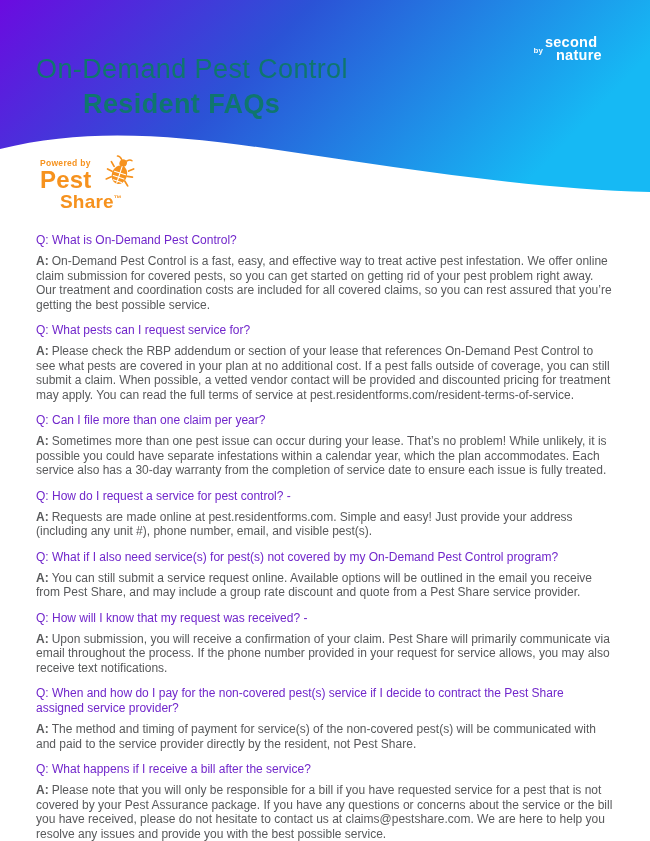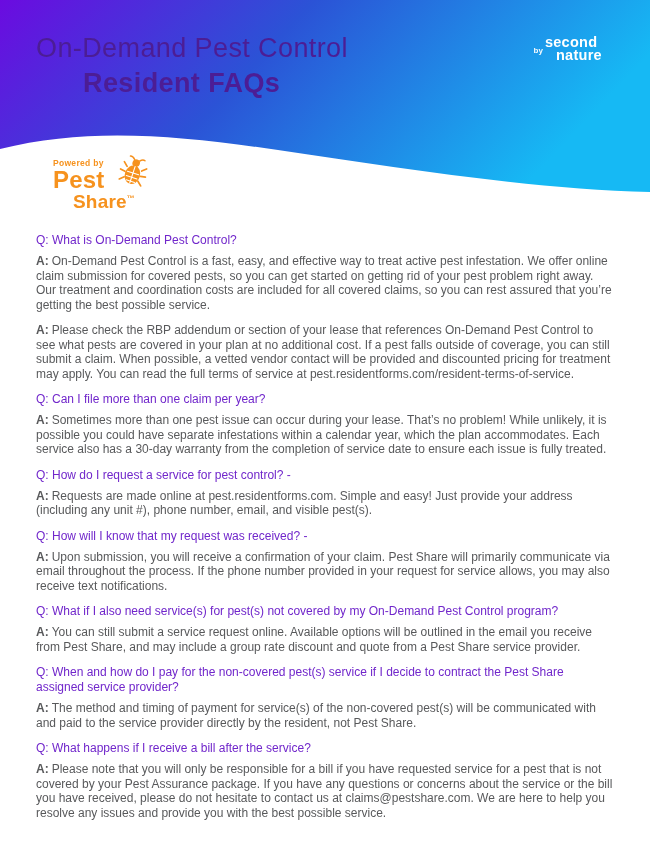--- a/index.html
+++ b/index.html
@@ -7,38 +7,38 @@
   body {
     width: 650px; height: 841px;
     font-family: "Liberation Sans", "DejaVu Sans", sans-serif;
     overflow: hidden; position: relative;
   }
   .page { width: 650px; height: 841px; position: relative; background: #fff; }
 
   
   .header { position: relative; width: 650px; height: 196px; }
   .header svg.bg { position: absolute; top: 0; left: 0; display: block; }
-  .titles { position: absolute; left: 36px; top: 32px; color: #4c1d95; }
+  .titles { position: absolute; left: 36px; top: 53px; color: #0f766e; }
   .title-1 { font-size: 27px; font-weight: 500; letter-spacing: 0.4px; line-height: 33px; }
   .title-2 { font-size: 27px; font-weight: 700; letter-spacing: 0.4px; line-height: 33px; margin-top: 2px; margin-left: 47px; }
 
   .brand { position: absolute; right: 48px; top: 36px; display: flex; align-items: center; gap: 9px; }
   .rbp-mark { position: relative; width: 76px; height: 70px; }
   .rbp-mark svg { display: block; }
   .rbp-label {
     position: absolute; left: 0; top: 27px; width: 76px; text-align: center;
     color: var(--rbp-purple, #7A2AD4); font-weight: 700; font-size: 20px; letter-spacing: 0.5px;
   }
   .sn-text { display: flex; align-items: center; color: #fff; }
   .sn-by { font-size: 8px; font-weight: 600; margin-top: 2px; margin-right: 2px; opacity: 0.95; }
   .sn-words { font-size: 14.5px; font-weight: 700; line-height: 13px; letter-spacing: 0.3px; }
   .sn-line2 { margin-left: 11px; }
 
   
-  .powered { position: absolute; left: 53px; top: 158px; width: 140px; color: var(--pestshare-orange, #F6921E); }
+  .powered { position: absolute; left: 40px; top: 158px; width: 140px; color: var(--pestshare-orange, #F6921E); }
   .powered-by { font-size: 8.5px; font-weight: 700; letter-spacing: 0.3px; }
   .ps-line1 { font-size: 24px; font-weight: 800; line-height: 19px; margin-top: 2px; letter-spacing: 0.2px; }
   .ps-line2 { font-size: 19px; font-weight: 800; line-height: 19px; margin-left: 20px; letter-spacing: 0.2px; }
   .ps-tm { font-size: 8px; vertical-align: super; font-weight: 700; }
   .beetle { position: absolute; left: 62px; top: -3px; }
 
   
   .main { margin: 37px 36px 0 36px; width: 578px; }
   .faq + .faq { margin-top: 11px; }
   .q {
@@ -107,37 +107,38 @@
       </g>
     </svg>
   </div>
 
   <main class="main">
     <section class="faq">
       <h3 class="q">Q: What is On-Demand Pest Control?</h3>
       <p class="a"><span class="ap">A:</span><span>On-Demand Pest Control is a fast, easy, and effective way to treat active pest infestation. We offer online claim submission for covered pests, so you can get started on getting rid of your pest problem right away. Our treatment and coordination costs are included for all covered claims, so you can rest assured that you’re getting the best possible service.</span></p>
     </section>
     <section class="faq">
+      <h3 class="q">Q: What pests can I request service for?</h3>
       <p class="a"><span class="ap">A:</span><span>Please check the RBP addendum or section of your lease that references On-Demand Pest Control to see what pests are covered in your plan at no additional cost. If a pest falls outside of coverage, you can still submit a claim. When possible, a vetted vendor contact will be provided and discounted pricing for treatment may apply. You can read the full terms of service at pest.residentforms.com/resident-terms-of-service.</span></p>
     </section>
     <section class="faq">
       <h3 class="q">Q: Can I file more than one claim per year?</h3>
       <p class="a"><span class="ap">A:</span><span>Sometimes more than one pest issue can occur during your lease. That’s no problem! While unlikely, it is possible you could have separate infestations within a calendar year, which the plan accommodates. Each service also has a 30-day warranty from the completion of service date to ensure each issue is fully treated.</span></p>
     </section>
     <section class="faq">
       <h3 class="q">Q: How do I request a service for pest control? -</h3>
       <p class="a"><span class="ap">A:</span><span>Requests are made online at pest.residentforms.com. Simple and easy! Just provide your address (including any unit #), phone number, email, and visible pest(s).</span></p>
     </section>
     <section class="faq">
+      <h3 class="q">Q: What if I also need service(s) for pest(s) not covered by my On-Demand Pest Control program?</h3>
+      <p class="a"><span class="ap">A:</span><span>You can still submit a service request online. Available options will be outlined in the email you receive from Pest Share, and may include a group rate discount and quote from a Pest Share service provider.</span></p>
+    </section>
+    <section class="faq">
       <h3 class="q">Q: How will I know that my request was received? -</h3>
       <p class="a"><span class="ap">A:</span><span>Upon submission, you will receive a confirmation of your claim. Pest Share will primarily communicate via email throughout the process. If the phone number provided in your request for service allows, you may also receive text notifications.</span></p>
-    </section>
-    <section class="faq">
-      <h3 class="q">Q: What if I also need service(s) for pest(s) not covered by my On-Demand Pest Control program?</h3>
-      <p class="a"><span class="ap">A:</span><span>You can still submit a service request online. Available options will be outlined in the email you receive from Pest Share, and may include a group rate discount and quote from a Pest Share service provider.</span></p>
     </section>
     <section class="faq">
       <h3 class="q">Q: When and how do I pay for the non-covered pest(s) service if I decide to contract the Pest Share assigned service provider?</h3>
       <p class="a"><span class="ap">A:</span><span>The method and timing of payment for service(s) of the non-covered pest(s) will be communicated with and paid to the service provider directly by the resident, not Pest Share.</span></p>
     </section>
     <section class="faq">
       <h3 class="q">Q: What happens if I receive a bill after the service?</h3>
       <p class="a"><span class="ap">A:</span><span>Please note that you will only be responsible for a bill if you have requested service for a pest that is not covered by your Pest Assurance package. If you have any questions or concerns about the service or the bill you have received, please do not hesitate to contact us at claims@pestshare.com. We are here to help you resolve any issues and provide you with the best possible service.</span></p>
     </section>
   </main>

